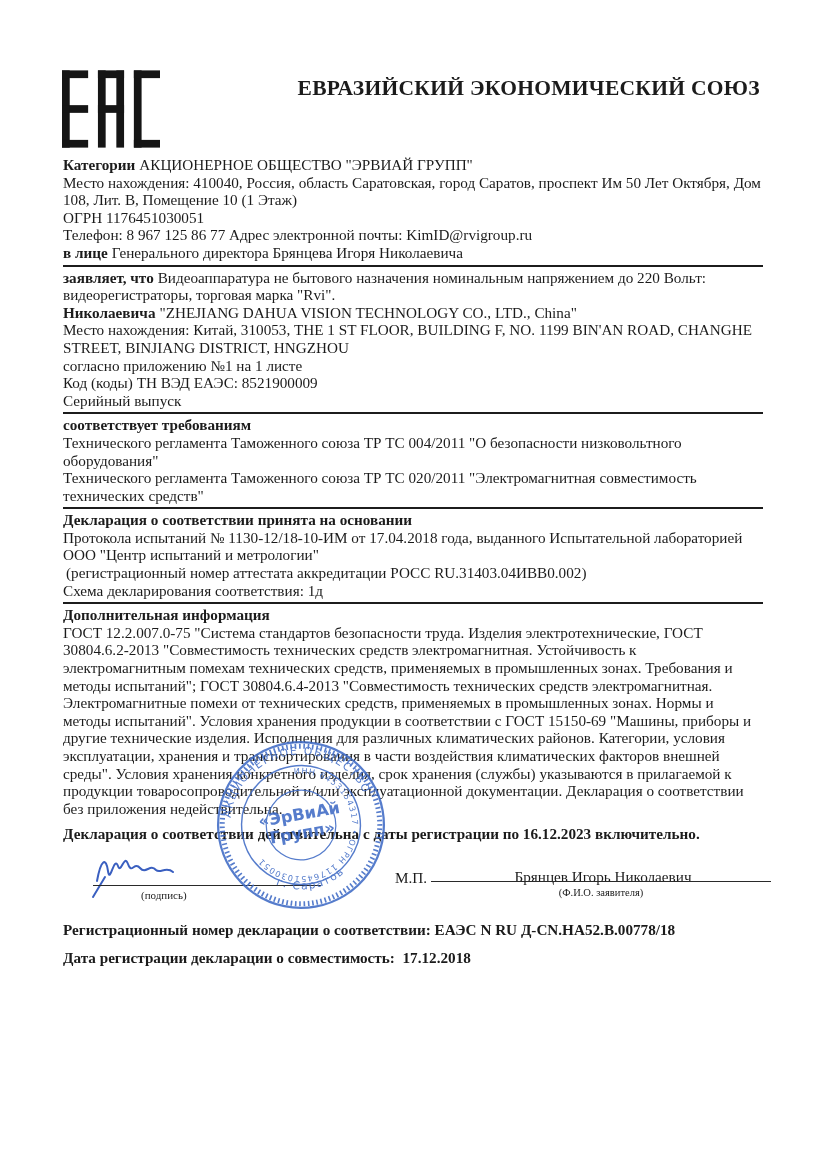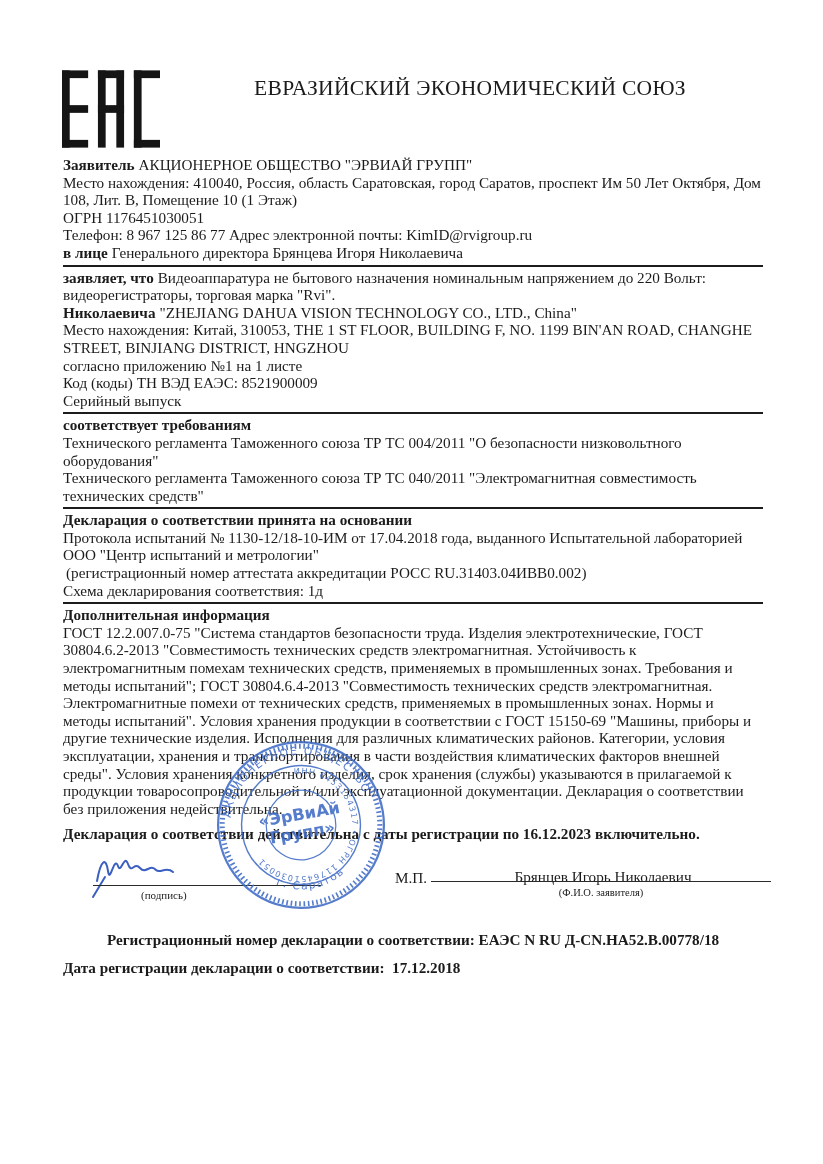--- a/index.html
+++ b/index.html
@@ -5,37 +5,37 @@
   * { margin:0; padding:0; box-sizing:border-box; }
   html,body { background:#e8e8e8; }
   .page {
     position:relative; width:823px; height:1164px; margin:0 auto;
     background:#ffffff; overflow:hidden;
     font-family:"Liberation Serif","DejaVu Serif",serif;
     color:#1b1b1b; font-size:15.2px; line-height:17.6px;
   }
   .eac-logo { position:absolute; left:62px; top:66px; width:98px; height:86px; }
   .title-block {
-    position:absolute; left:180px; top:74px; width:580px; text-align:center;
-    font-weight:normal; font-size:21.5px; line-height:28px; letter-spacing:.3px;
+    position:absolute; left:180px; top:74px; width:580px; text-align:right;
+    font-weight:bold; font-size:21.5px; line-height:28px; letter-spacing:.3px;
   }
   .body { position:absolute; left:63px; top:156px; width:700px; }
   .lbl { font-weight:bold; margin-right:4px; }
   .rule { border-top:2px solid #1c1c1c; margin:3px 0 2px 0; height:0; }
   .indent1 { padding-left:3px; }
   .validity { margin-top:8px; font-weight:bold; }
   .sig-row { position:relative; height:60px; margin-top:4px; }
   .sign-svg   { position:absolute; left:26px; top:0; }
   .sign-line  { position:absolute; left:30px; top:38px; width:228px; border-top:1.5px solid #2a2a2a; }
   .sign-caption { position:absolute; left:78px; top:40px; font-size:11px; }
   .mp { position:absolute; left:332px; top:22px; }
   .fio-name { position:absolute; left:375px; top:21px; width:330px; text-align:center; }
   .fio-line { position:absolute; left:368px; top:34px; width:340px; border-top:1.5px solid #2a2a2a; }
   .fio-caption { position:absolute; left:368px; top:37px; width:340px; text-align:center; font-size:10.5px; }
-  .reg-num  { font-weight:bold; margin-top:24px;text-align:center; }
+  .reg-num  { font-weight:bold; margin-top:14px; }
   .reg-date { font-weight:bold; margin-top:10px; }
   .stamp { position:absolute; left:214px; top:738px; width:174px; height:174px; z-index:6; opacity:.88; }
   .stamp text { font-family:"DejaVu Sans","Liberation Sans",sans-serif; }
 </style>
 </head>
 <body>
 
 <div class="page">
 
   <svg class="eac-logo" viewBox="0 0 330 260" aria-hidden="true">
@@ -54,21 +54,21 @@
     </g>
   </svg>
 
   <div class="title-block">
     <div>ЕВРАЗИЙСКИЙ ЭКОНОМИЧЕСКИЙ СОЮЗ</div>
   </div>
 
   <div class="body">
 
     <div>
-      <div><span class="lbl">Заявитель</span><span>АКЦИОНЕРНОЕ ОБЩЕСТВО "ЭРВИАЙ ГРУПП"</span></div>
+      <div><span class="lbl">Категории</span><span>АКЦИОНЕРНОЕ ОБЩЕСТВО "ЭРВИАЙ ГРУПП"</span></div>
       <div>Место нахождения: 410040, Россия, область Саратовская, город Саратов, проспект Им 50 Лет Октября, Дом 108, Лит. В, Помещение 10 (1 Этаж)</div>
       <div>ОГРН 1176451030051</div>
       <div>Телефон: 8 967 125 86 77 Адрес электронной почты: KimID@rvigroup.ru</div>
       <div><span class="lbl">в лице</span><span>Генерального директора Брянцева Игоря Николаевича</span></div>
     </div>
 
     <div class="rule"></div>
 
     <div>
       <div><span class="lbl">заявляет, что</span><span>Видеоаппаратура не бытового назначения номинальным напряжением до 220 Вольт: видеорегистраторы, торговая марка "Rvi".</span></div>
@@ -77,21 +77,21 @@
       <div>согласно приложению №1 на 1 листе</div>
       <div>Код (коды) ТН ВЭД ЕАЭС: 8521900009</div>
       <div>Серийный выпуск</div>
     </div>
 
     <div class="rule"></div>
 
     <div>
       <div class="lbl">соответствует требованиям</div>
       <div>Технического регламента Таможенного союза ТР ТС 004/2011 "О безопасности низковольтного оборудования"</div>
-      <div>Технического регламента Таможенного союза ТР ТС 040/2011 "Электромагнитная совместимость технических средств"</div>
+      <div>Технического регламента Таможенного союза ТР ТС 020/2011 "Электромагнитная совместимость технических средств"</div>
     </div>
 
     <div class="rule"></div>
 
     <div>
       <div class="lbl">Декларация о соответствии принята на основании</div>
       <div>Протокола испытаний № 1130-12/18-10-ИМ от 17.04.2018 года, выданного Испытательной лабораторией ООО "Центр испытаний и метрологии"</div>
       <div class="indent1">(регистрационный номер аттестата аккредитации РОСС RU.31403.04ИВВ0.002)</div>
       <div>Схема декларирования соответствия: 1д</div>
     </div>
@@ -114,21 +114,21 @@
       </svg>
       <div class="sign-line"></div>
       <div class="sign-caption">(подпись)</div>
       <div class="mp">М.П.</div>
       <div class="fio-name">Брянцев Игорь Николаевич</div>
       <div class="fio-line"></div>
       <div class="fio-caption">(Ф.И.О. заявителя)</div>
     </div>
 
     <div class="reg-num"><span>Регистрационный  номер декларации о соответствии:</span> <span>ЕАЭС N RU Д-CN.НА52.В.00778/18</span></div>
-    <div class="reg-date"><span>Дата регистрации декларации о соответствии:</span>&nbsp; <span>17.12.2018</span></div>
+    <div class="reg-date"><span>Дата регистрации декларации о совместимость:</span>&nbsp; <span>17.12.2018</span></div>
   </div>
 
   <svg class="stamp" viewBox="0 0 170 170">
     <defs>
       <path id="arcTop" d="M 16,85 A 69,69 0 0 1 154,85"></path>
       <path id="arcBottom" d="M 22,85 A 63,63 0 0 0 148,85"></path>
       <path id="arcInner" d="M 85,35 A 50,50 0 1 1 84.9,35"></path>
     </defs>
     <g transform="rotate(-10 85 85)" stroke="#3f6bc5" fill="none">
       <circle cx="85" cy="85" r="81" stroke-width="2.2"></circle>

